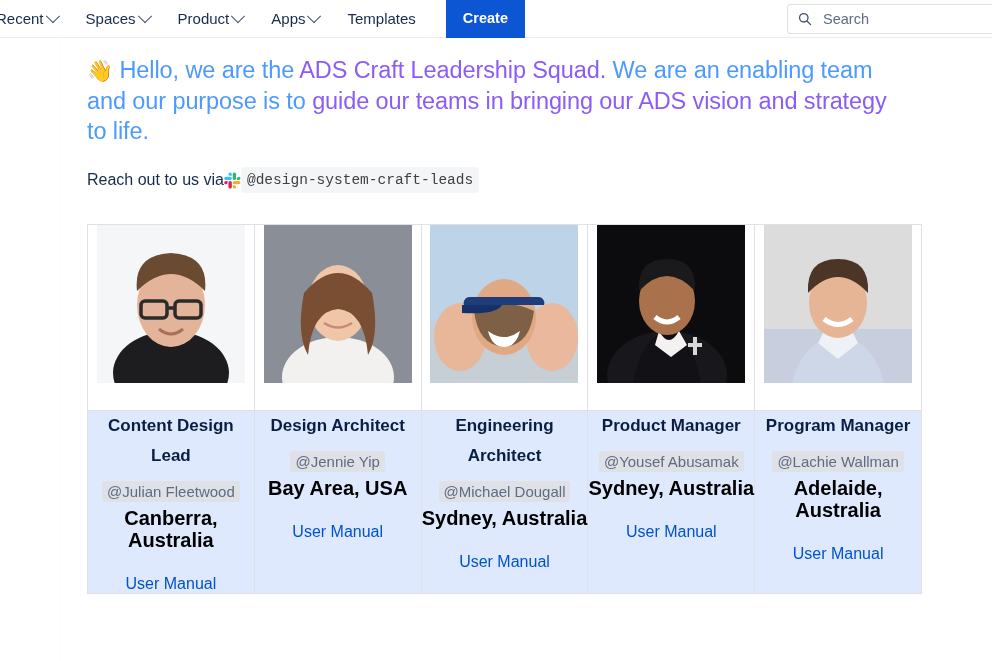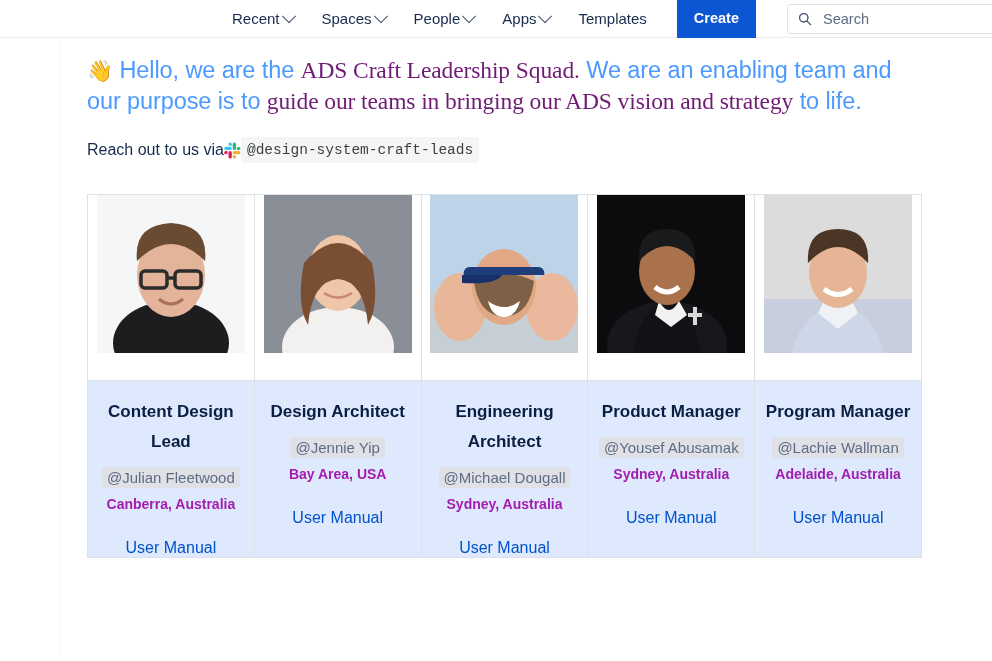--- a/index.html
+++ b/index.html
@@ -14,21 +14,20 @@
   
   .navbar {
     position: absolute;
     top: 0; left: 0;
     width: 992px; height: 38px;
     background: #ffffff;
     border-bottom: 1px solid #ebecf0;
     display: flex;
     align-items: center;
     box-sizing: border-box;
-    justify-content: center;
   }
   .nav-items {
     display: flex;
     align-items: center;
     margin-left: -14px;
   }
   .nav-item {
     display: flex;
     align-items: center;
     gap: 4px;
@@ -115,21 +114,21 @@
   .hero {
     margin: 0;
     padding-top: 17px;
     font-size: 23.5px;
     line-height: 30px;
     font-weight: 400;
     letter-spacing: -0.1px;
     max-width: 815px;
   }
   .c-light { color: #4c9aff; }
-  .c-dark  { color: #701a75; font-family: Liberation Serif, serif; }
+  .c-dark  { color: #8b5cf6; }
   .wave { font-size: 21px; }
 
   
   .reach {
     margin: 0;
     padding-top: 21px;
     font-size: 16px;
     color: #172b4d;
     display: flex;
     align-items: center;
@@ -190,38 +189,38 @@
   .info-cell {
     background: #dee9fd;
     padding: 12px 8px 14px 8px;
     text-align: center;
   }
   .role {
     font-size: 17px;
     font-weight: bold;
     color: #091e42;
     line-height: 30px;
-    margin: 16px 0 0 0;
+    margin: 0 0 0 0;
   }
   .mention {
     display: inline;
     background: #dfe1e6;
     color: #5e6c84;
     font-size: 15px;
     padding: 2px 5px;
     border-radius: 3px;
     line-height: 26px;
     box-decoration-break: clone;
     -webkit-box-decoration-break: clone;
   }
   .mention-line { margin-top: 8px; line-height: 26px; }
   .location {
-    font-size: 14px;
+    font-size: 20px;
     font-weight: bold;
-    color: #a21caf;
+    color: #000000;
     line-height: 22px;
     margin-top: 2px;
   }
   .manual-link {
     display: block;
     margin-top: 24px;
     font-size: 16px;
     color: #0052cc;
     text-decoration: none;
     cursor: pointer;
@@ -237,21 +236,21 @@
       <span>Recent</span>
       <span class="chev"></span>
     </div>
 
     <div class="nav-item">
       <span>Spaces</span>
       <span class="chev"></span>
     </div>
 
     <div class="nav-item">
-      <span>People</span>
+      <span>Product</span>
       <span class="chev"></span>
     </div>
 
     <div class="nav-item">
       <span>Apps</span>
       <span class="chev"></span>
     </div>
 
     <div class="nav-item">
       <span>Templates</span>

